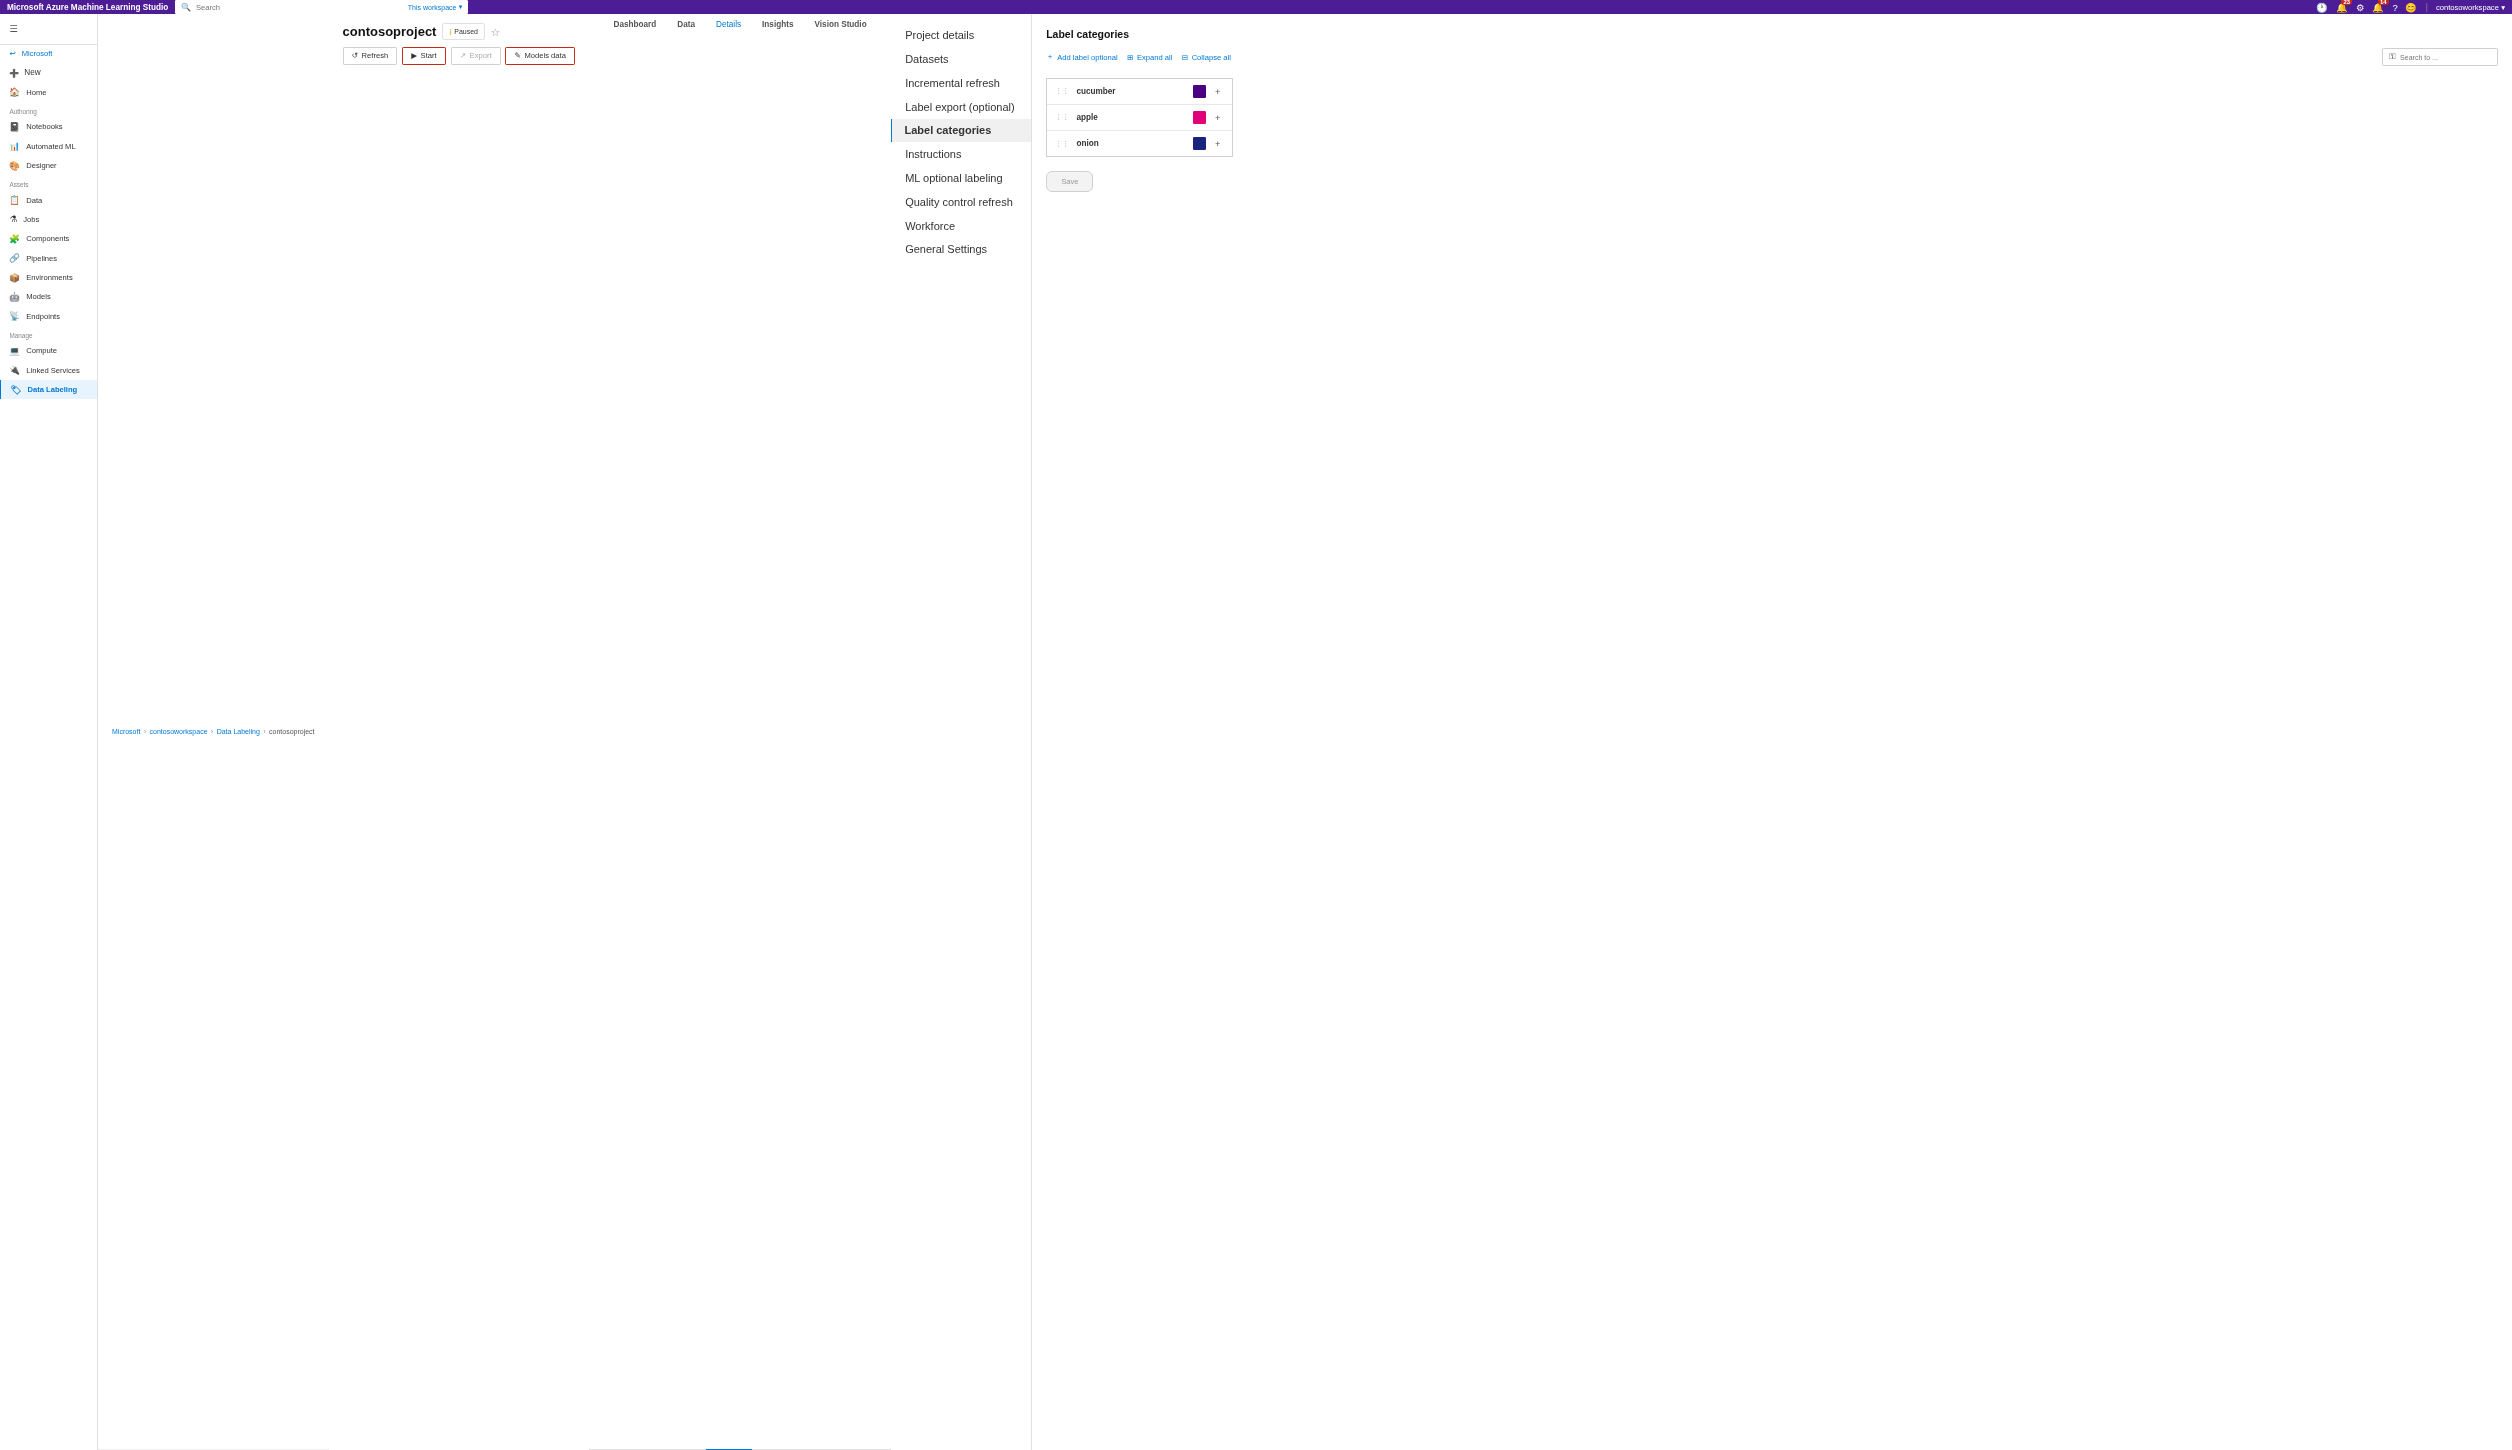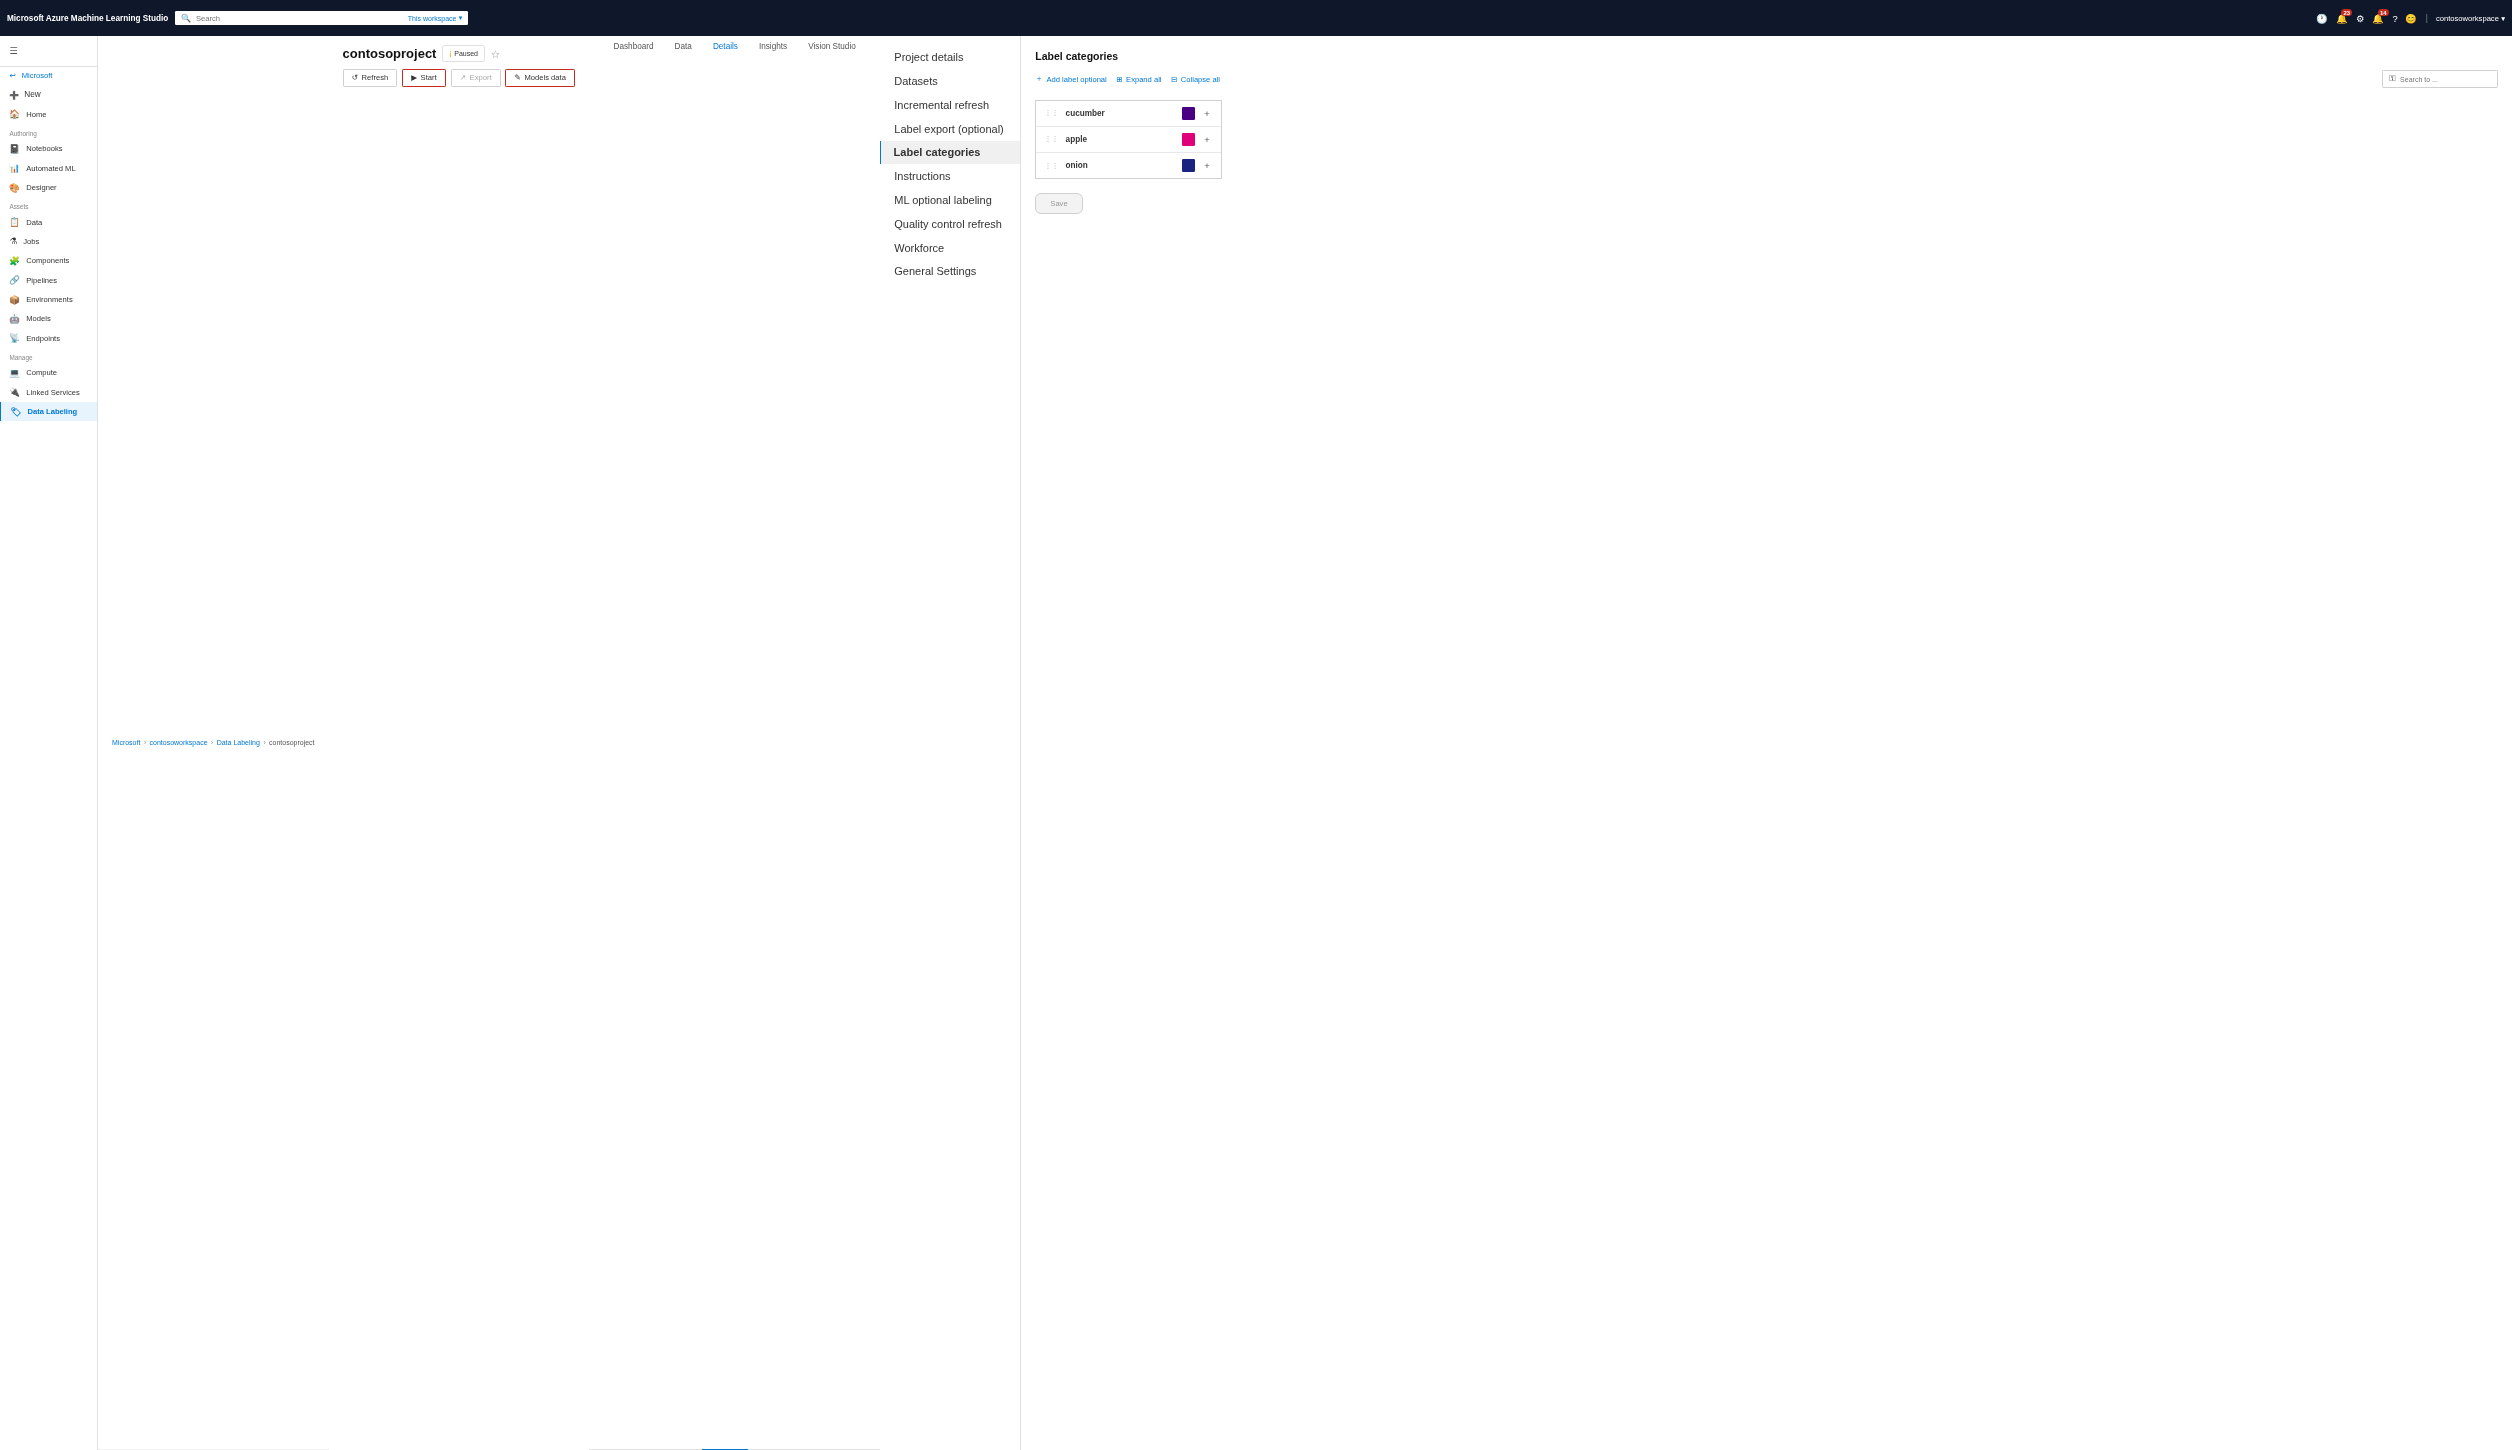--- a/index.html
+++ b/index.html
@@ -1,24 +1,24 @@
 <!DOCTYPE html>
 <html style="font-size:9.4px"><head>
   <meta charset="utf-8">
   <style>
     * { box-sizing: border-box; margin: 0; padding: 0; }
     body { font-family: 'Segoe UI', Arial, sans-serif; font-size: 8.2px; color: #333; background: #fff; display: flex; flex-direction: column; height: 100vh; overflow: hidden; }
 
     
     .top-nav {
-      background: #0f172a;
+      background: #4c1d95;
       color: #fff;
       display: flex;
       align-items: center;
-      height: 36px;
+      height: 14px;
       padding: 0 7px;
       gap: 7px;
       flex-shrink: 0;
     }
     .top-nav-brand {
       font-size: 8.2px;
       font-weight: 600;
       color: #fff;
       white-space: nowrap;
     }
@@ -226,20 +226,21 @@
       padding: 0 14px;
       flex-shrink: 0;
     }
     .tab {
       padding: 5.9px 10.5px;
       cursor: pointer;
       font-size: 8.2px;
       color: #555;
       border-bottom: 1.2px solid transparent;
       margin-bottom: -0.6px;
+      font-weight: bold;
     }
     .tab.active {
       color: #0078d4;
       border-bottom: 1.2px solid #0078d4;
       font-weight: 500;
     }
 
     
     .inner-layout {
       display: flex;

